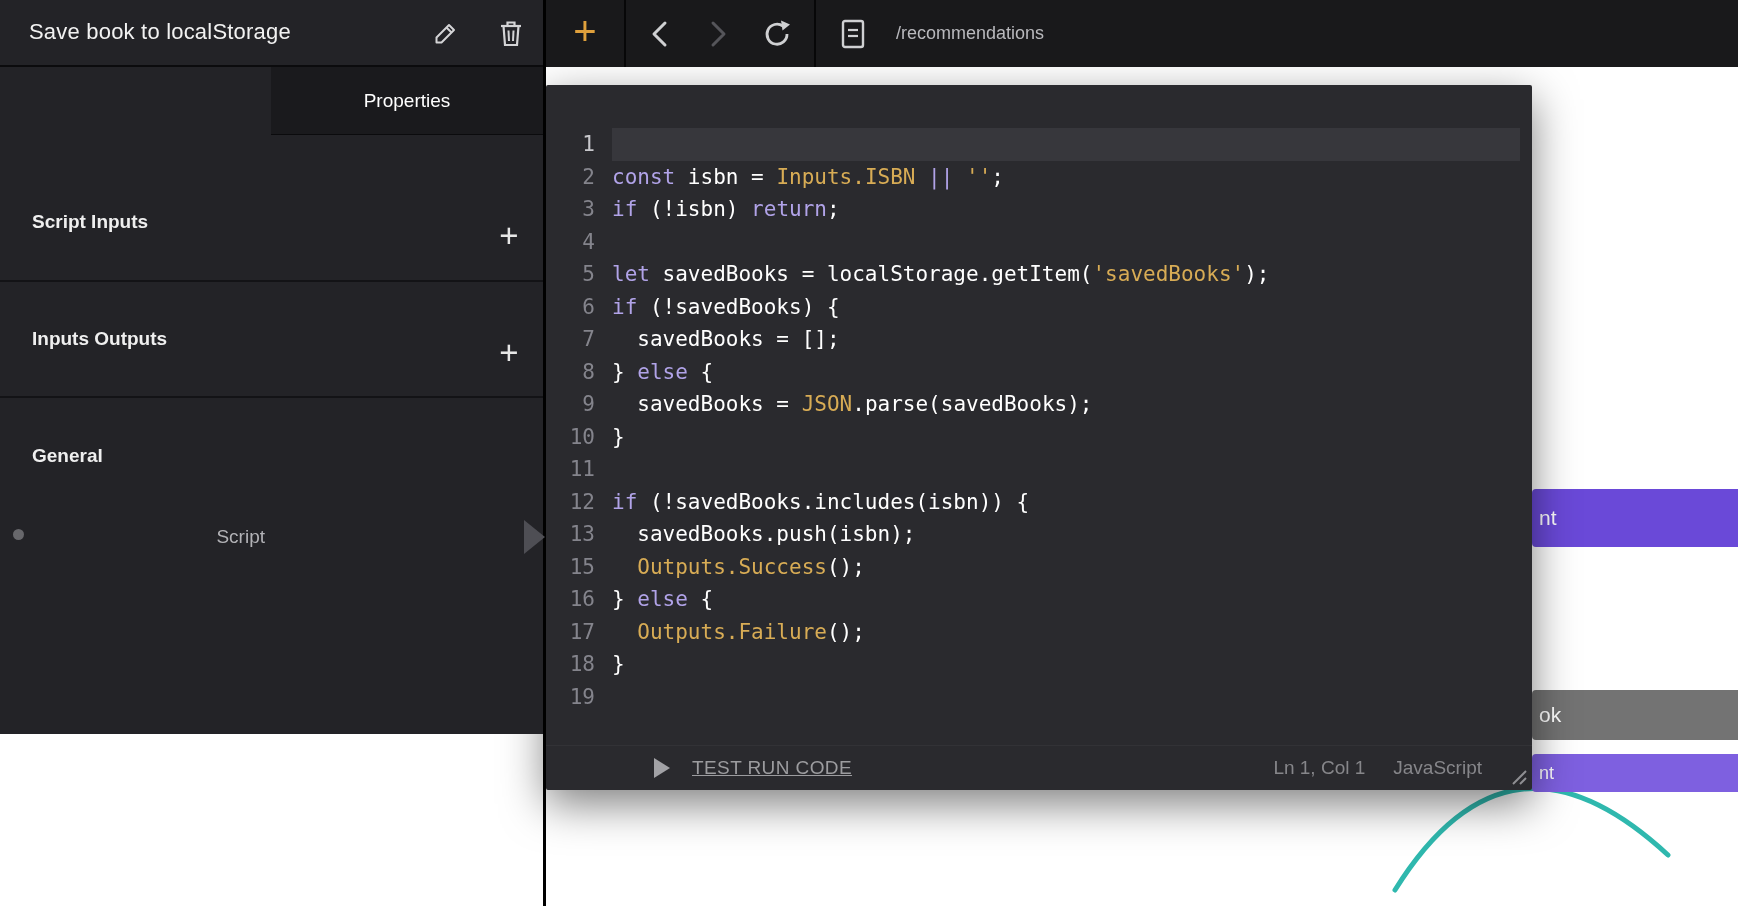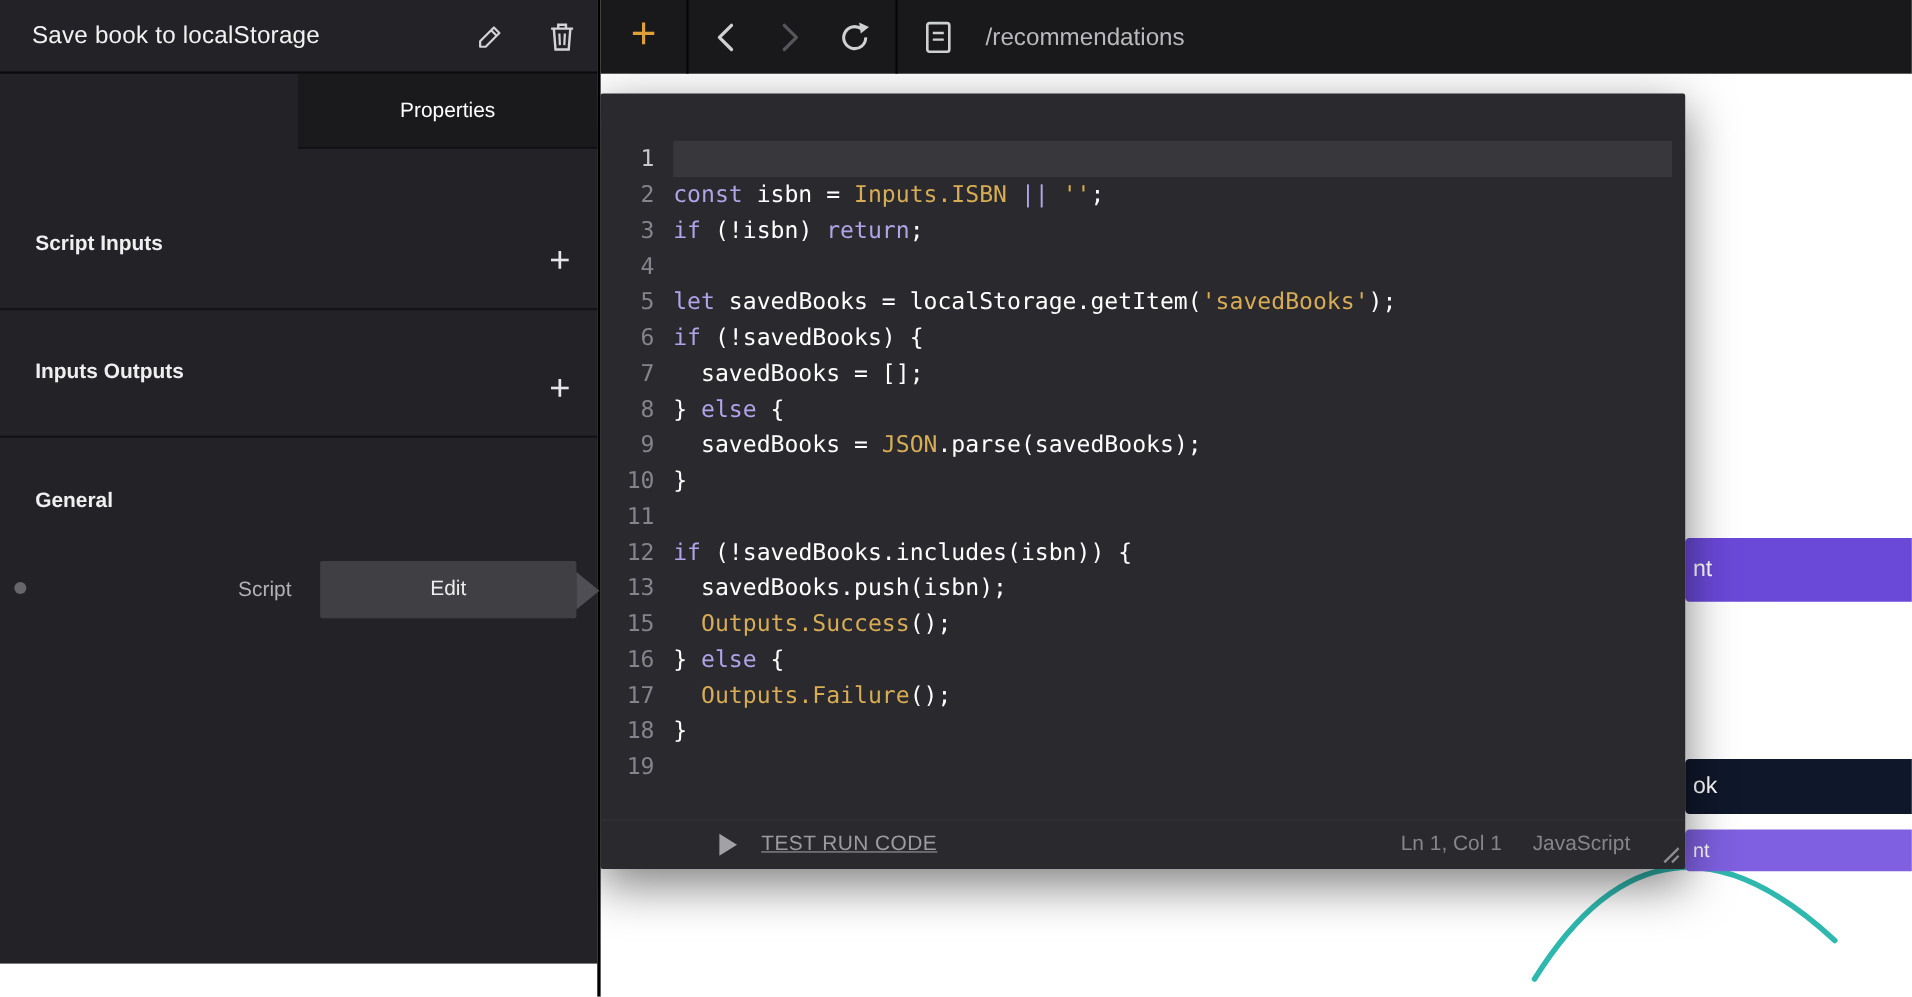--- a/index.html
+++ b/index.html
@@ -1,20 +1,20 @@
 <!DOCTYPE html>
 <html><head>
 <meta charset="utf-8">
 <style>
   * { margin:0; padding:0; box-sizing:border-box; }
   html,body { width:1738px; height:906px; overflow:hidden; background:#ffffff;
     font-family:"Liberation Sans", sans-serif; }
 
   
-  .left-panel { position:absolute; left:0; top:0; width:543px; height:876px;
+  .left-panel { position:absolute; left:0; top:0; width:543px; height:734px;
     background:#232327; z-index:10; }
   .lp-header { position:absolute; left:0; top:0; width:543px; height:67px;
     background:#232327; border-bottom:2px solid #0b0b0d; }
   .lp-title { position:absolute; left:29px; top:19px; font-size:22px; color:#f2f2f2;
     letter-spacing:.2px; }
   .icon-btn { position:absolute; top:19px; width:28px; height:28px; display:flex;
     align-items:center; justify-content:center; cursor:pointer; }
   .icon-btn.pencil { left:432px; }
   .icon-btn.trash  { left:497px; }
 
@@ -50,29 +50,29 @@
   .tb-sep { position:absolute; top:0; width:2px; height:67px; background:#070708; }
   .tb-item { position:absolute; top:0; height:67px; display:flex; align-items:center;
     justify-content:center; cursor:pointer; }
   .tb-plus { left:8px; width:62px; color:#dfa03c; font-size:40px; font-weight:300;
     padding-bottom:4px; }
   .tb-back { left:90px; width:50px; }
   .tb-fwd  { left:146px; width:50px; }
   .tb-refresh { left:204px; width:54px; }
   .tb-doc { left:282px; width:50px; }
   .tb-url { position:absolute; left:350px; top:0; height:67px; display:flex;
-    align-items:center; color:#b9b9bd; font-size:22px; cursor:pointer; }
+    align-items:center; color:#b9b9bd; font-size:18px; cursor:pointer; }
 
   
   .page { position:absolute; left:546px; top:67px; width:1192px; height:839px;
     background:#ffffff; z-index:1; }
   .frag { position:absolute; left:986px; right:0; color:#ffffff; display:flex;
     align-items:center; padding-left:7px; font-size:21px; cursor:pointer; }
   .frag1 { top:422px; height:58px; background:#6a49d8; border-radius:4px 0 0 4px; }
-  .frag2 { top:623px; height:50px; background:#0f172a; border-radius:4px 0 0 4px; }
+  .frag2 { top:623px; height:50px; background:#737373; border-radius:4px 0 0 4px; }
   .frag3 { top:687px; height:38px; background:#7e60e0; font-size:18px;
     border-radius:4px 0 0 4px; }
   .curve-svg { position:absolute; left:837px; top:673px; }
 
   
   .editor-panel { position:absolute; left:546px; top:85px; width:986px; height:705px;
     background:#2a2a2e; z-index:5; box-shadow:0 14px 44px rgba(0,0,0,.5);
     display:flex; flex-direction:column; border-radius:2px; }
   .code-area { padding-top:43px; flex:0 0 auto;
     font-family:"DejaVu Sans Mono", monospace; }
@@ -253,17 +253,16 @@
   <div class="divider-h" style="top:280px;"></div>
 
   <div class="section-label" style="top:328px;">Inputs Outputs</div>
   <div class="plus-btn" style="top:337px;">+</div>
   <div class="divider-h" style="top:396px;"></div>
 
   <div class="section-label" style="top:445px;">General</div>
 
   <div class="dot"></div>
   <div class="script-label">Script</div>
-  <div class="edit-btn">Edit</div>
 </div>
 
 <div class="popover-arrow"></div>
 <div class="v-divider"></div>
 
 </body></html>

